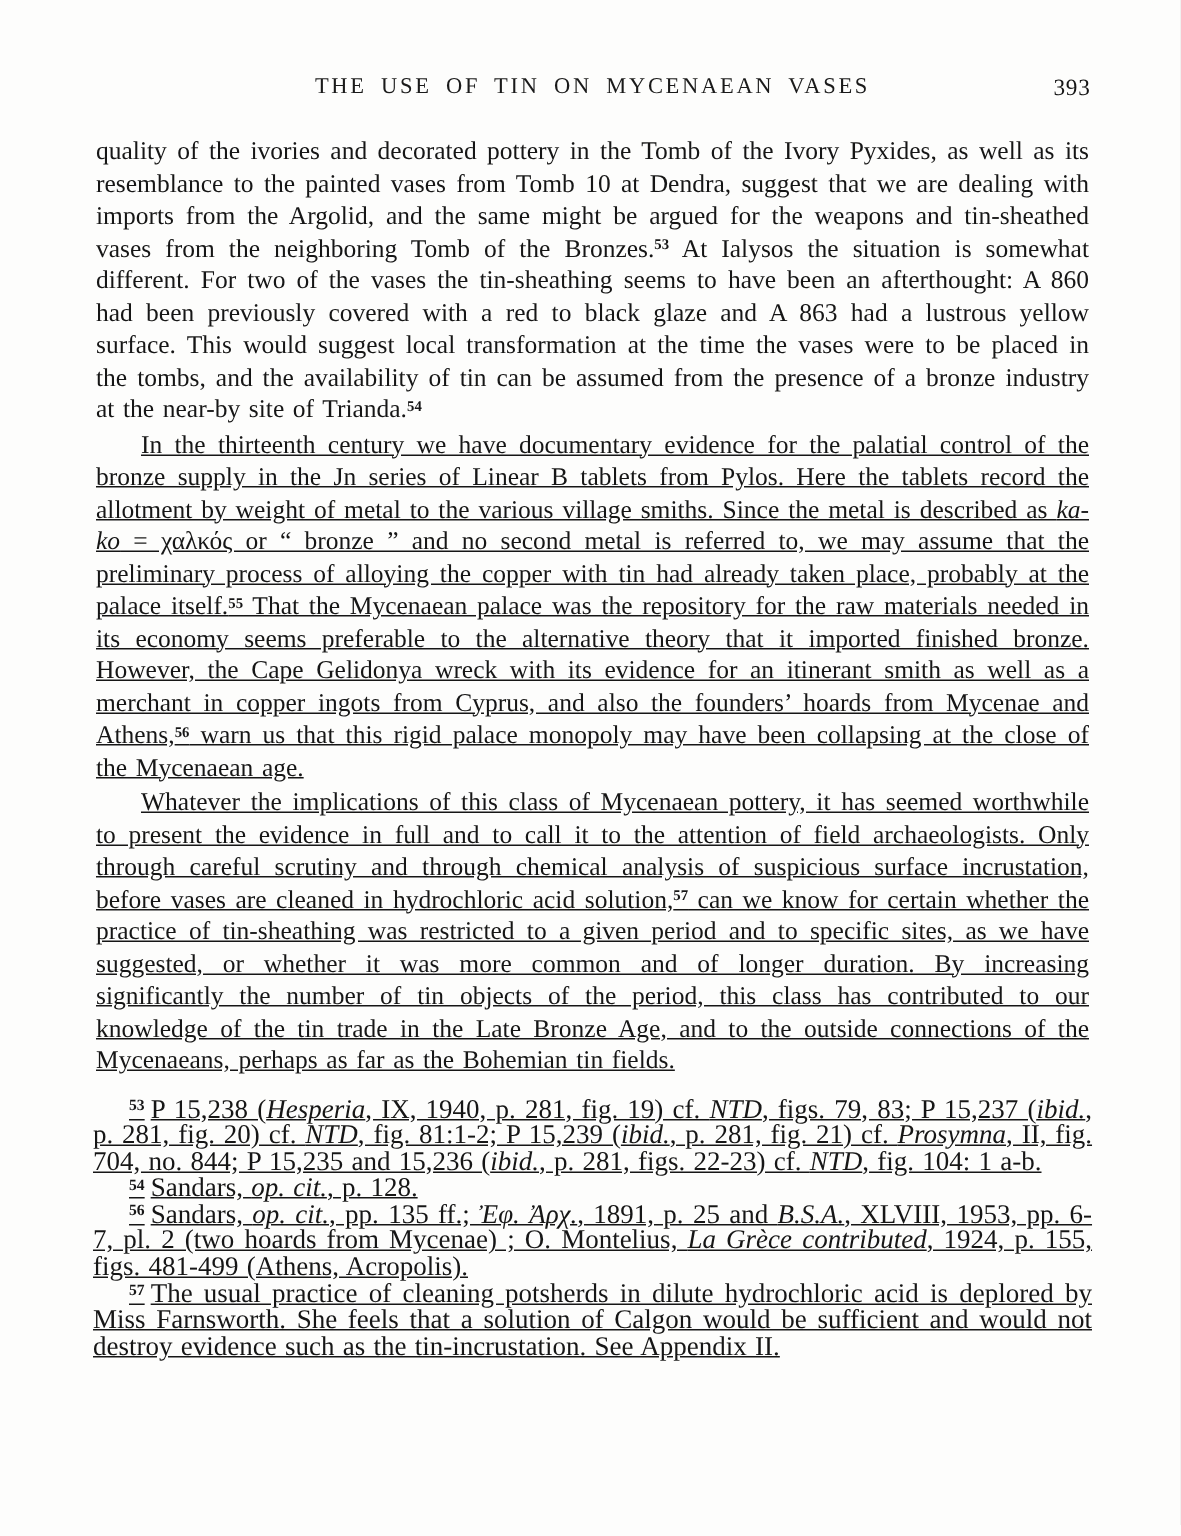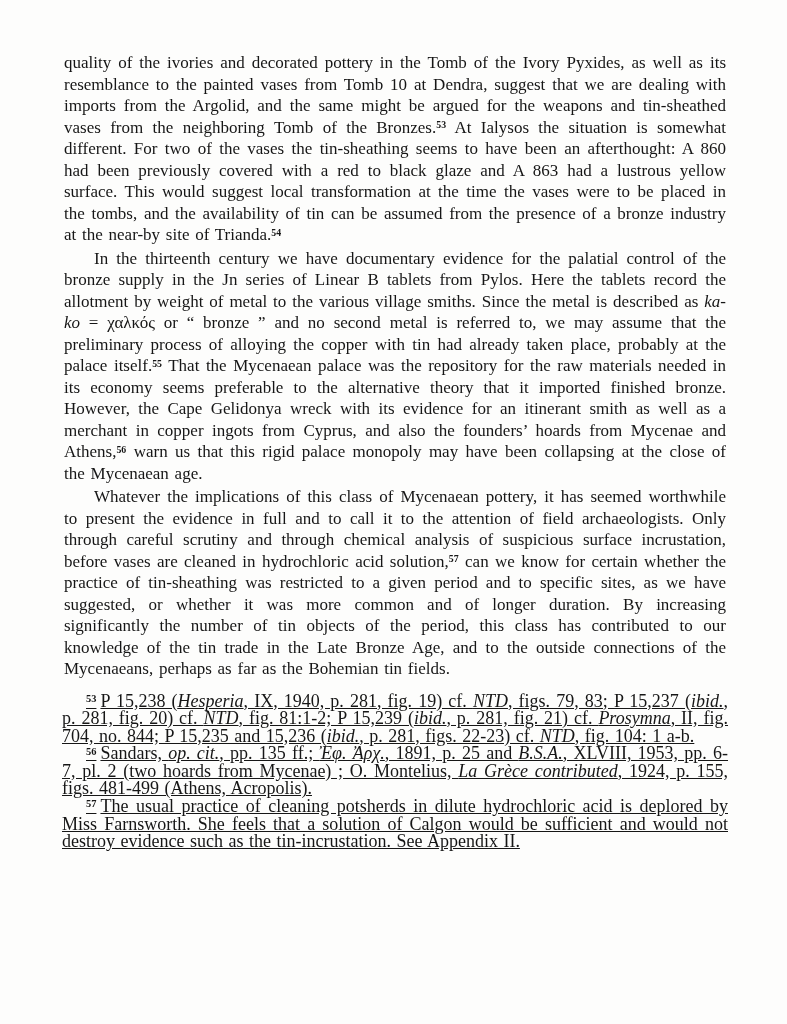--- a/index.html
+++ b/index.html
@@ -45,20 +45,21 @@
   }
   .body-text p {
     margin: 2px;
     font-size: 17px;
     line-height: 21.5px;
     text-align: justify;
     word-spacing: 1.5px;
   }
   .body-text p.indent {
     text-indent: 30px;
+    text-decoration: underline;
   }
   sup {
     font-size: 0.58em;
     font-weight: 700;
     line-height: 0;
     position: relative;
     top: -0.45em;
     vertical-align: baseline;
     letter-spacing: 0;
   }
@@ -82,27 +83,32 @@
   i {
     font-style: italic;
   }
 </style>
 </head>
 <body>
 
 <div class="page">
   <div class="content">
 
+    <div class="header">
+      <div class="running-title">THE USE OF TIN ON MYCENAEAN VASES</div>
+      <div class="page-number">393</div>
+    </div>
 
     <div class="body-text">
       <p>quality of the ivories and decorated pottery in the Tomb of the Ivory Pyxides, as well as its resemblance to the painted vases from Tomb 10 at Dendra, suggest that we are dealing with imports from the Argolid, and the same might be argued for the weapons and tin-sheathed vases from the neighboring Tomb of the Bronzes.<sup>53</sup>  At Ialysos the situation is somewhat different.  For two of the vases the tin-sheathing seems to have been an afterthought: A 860 had been previously covered with a red to black glaze and A 863 had a lustrous yellow surface.  This would suggest local transformation at the time the vases were to be placed in the tombs, and the availability of tin can be assumed from the presence of a bronze industry at the near-by site of Trianda.<sup>54</sup></p>
       <p class="indent">In the thirteenth century we have documentary evidence for the palatial control of the bronze supply in the Jn series of Linear B tablets from Pylos.  Here the tablets record the allotment by weight of metal to the various village smiths.  Since the metal is described as <i>ka-ko</i> = χαλκός or “ bronze ” and no second metal is referred to, we may assume that the preliminary process of alloying the copper with tin had already taken place, probably at the palace itself.<sup>55</sup>  That the Mycenaean palace was the repository for the raw materials needed in its economy seems preferable to the alternative theory that it imported finished bronze.  However, the Cape Gelidonya wreck with its evidence for an itinerant smith as well as a merchant in copper ingots from Cyprus, and also the founders’ hoards from Mycenae and Athens,<sup>56</sup> warn us that this rigid palace monopoly may have been collapsing at the close of the Mycenaean age.</p>
       <p class="indent">Whatever the implications of this class of Mycenaean pottery, it has seemed worthwhile to present the evidence in full and to call it to the attention of field archaeologists.  Only through careful scrutiny and through chemical analysis of suspicious surface incrustation, before vases are cleaned in hydrochloric acid solution,<sup>57</sup> can we know for certain whether the practice of tin-sheathing was restricted to a given period and to specific sites, as we have suggested, or whether it was more common and of longer duration.  By increasing significantly the number of tin objects of the period, this class has contributed to our knowledge of the tin trade in the Late Bronze Age, and to the outside connections of the Mycenaeans, perhaps as far as the Bohemian tin fields.</p>
     </div>
 
     <div class="footnotes">
       <p><sup class="fn-marker">53</sup><span>P 15,238 (<i>Hesperia</i>, IX, 1940, p. 281, fig. 19) cf. <i>NTD</i>, figs. 79, 83; P 15,237 (<i>ibid.</i>, p. 281, fig. 20) cf. <i>NTD</i>, fig. 81:1-2; P 15,239 (<i>ibid.</i>, p. 281, fig. 21) cf. <i>Prosymna</i>, II, fig. 704, no. 844; P 15,235 and 15,236 (<i>ibid.</i>, p. 281, figs. 22-23) cf. <i>NTD</i>, fig. 104: 1 a-b.</span></p>
+      <p><sup class="fn-marker">54</sup><span>Sandars, <i>op. cit.</i>, p. 128.</span></p>
       <p><sup class="fn-marker">56</sup><span>Sandars, <i>op. cit.</i>, pp. 135 ff.; <i>Ἐφ. Ἀρχ.</i>, 1891, p. 25 and <i>B.S.A.</i>, XLVIII, 1953, pp. 6-7, pl. 2 (two hoards from Mycenae) ; O. Montelius, <i>La Grèce contributed</i>, 1924, p. 155, figs. 481-499 (Athens, Acropolis).</span></p>
       <p><sup class="fn-marker">57</sup><span>The usual practice of cleaning potsherds in dilute hydrochloric acid is deplored by Miss Farnsworth.  She feels that a solution of Calgon would be sufficient and would not destroy evidence such as the tin-incrustation.  See Appendix II.</span></p>
     </div>
 
   </div>
 </div>
 
 </body></html>

